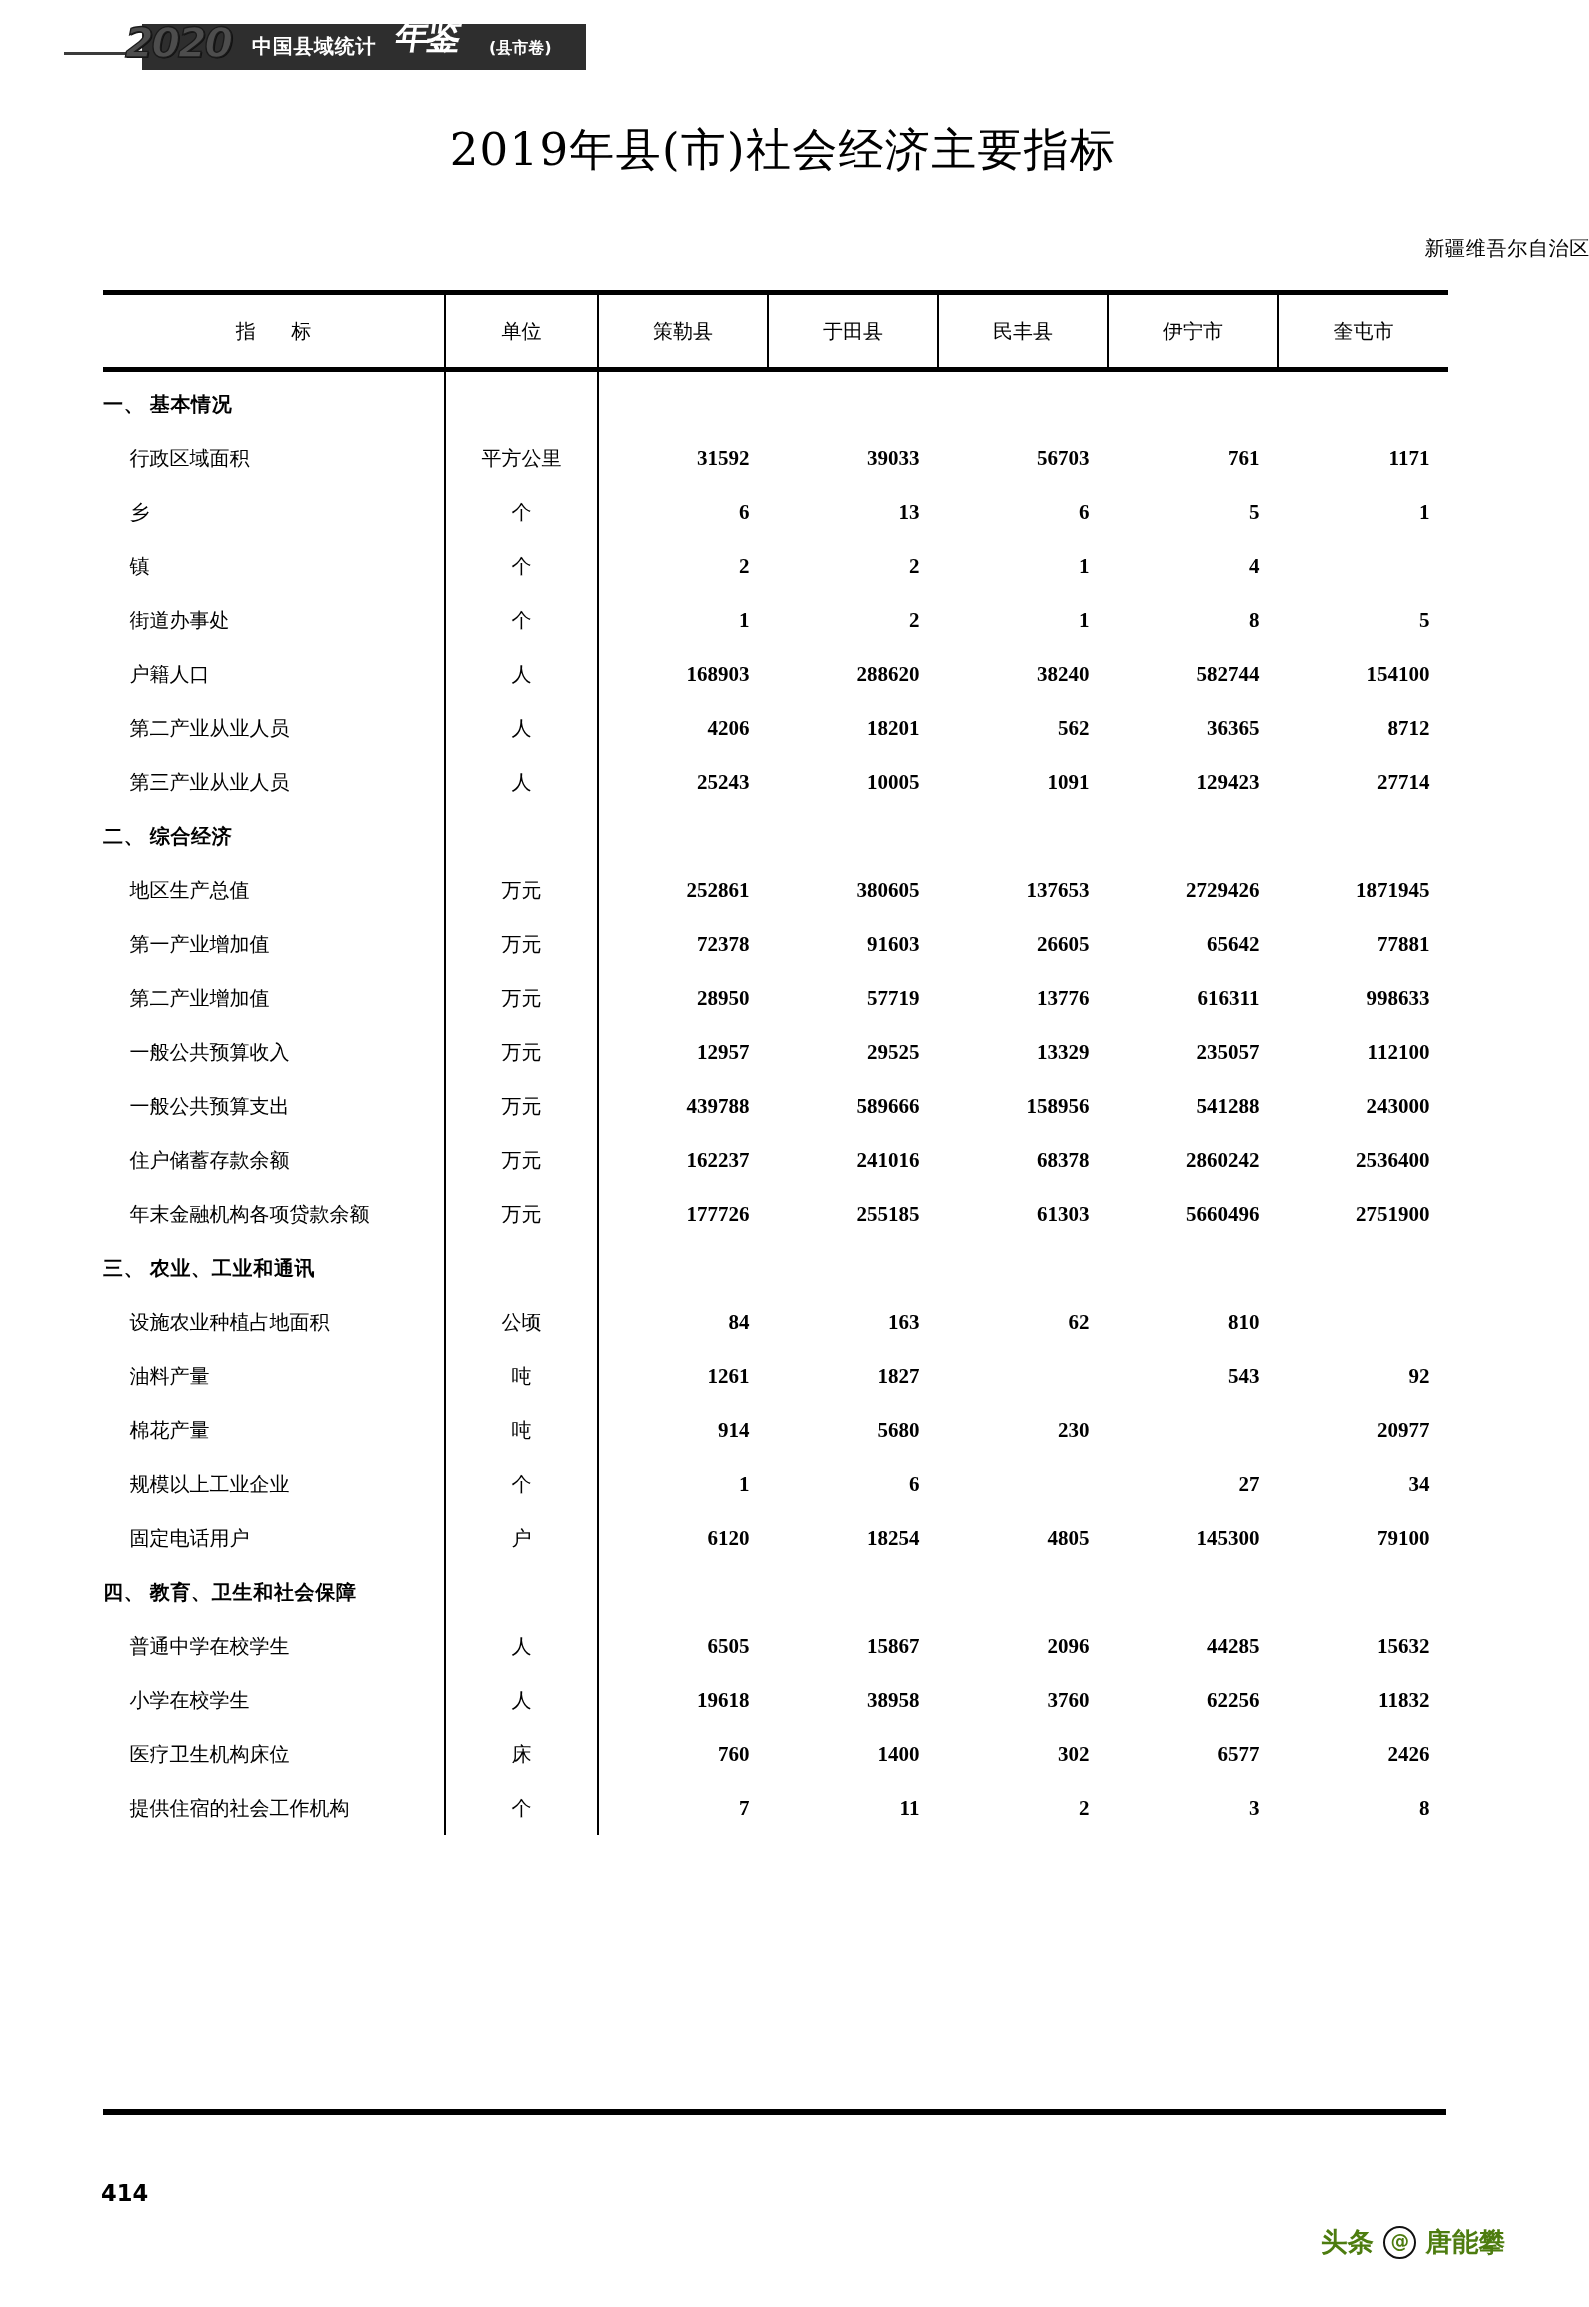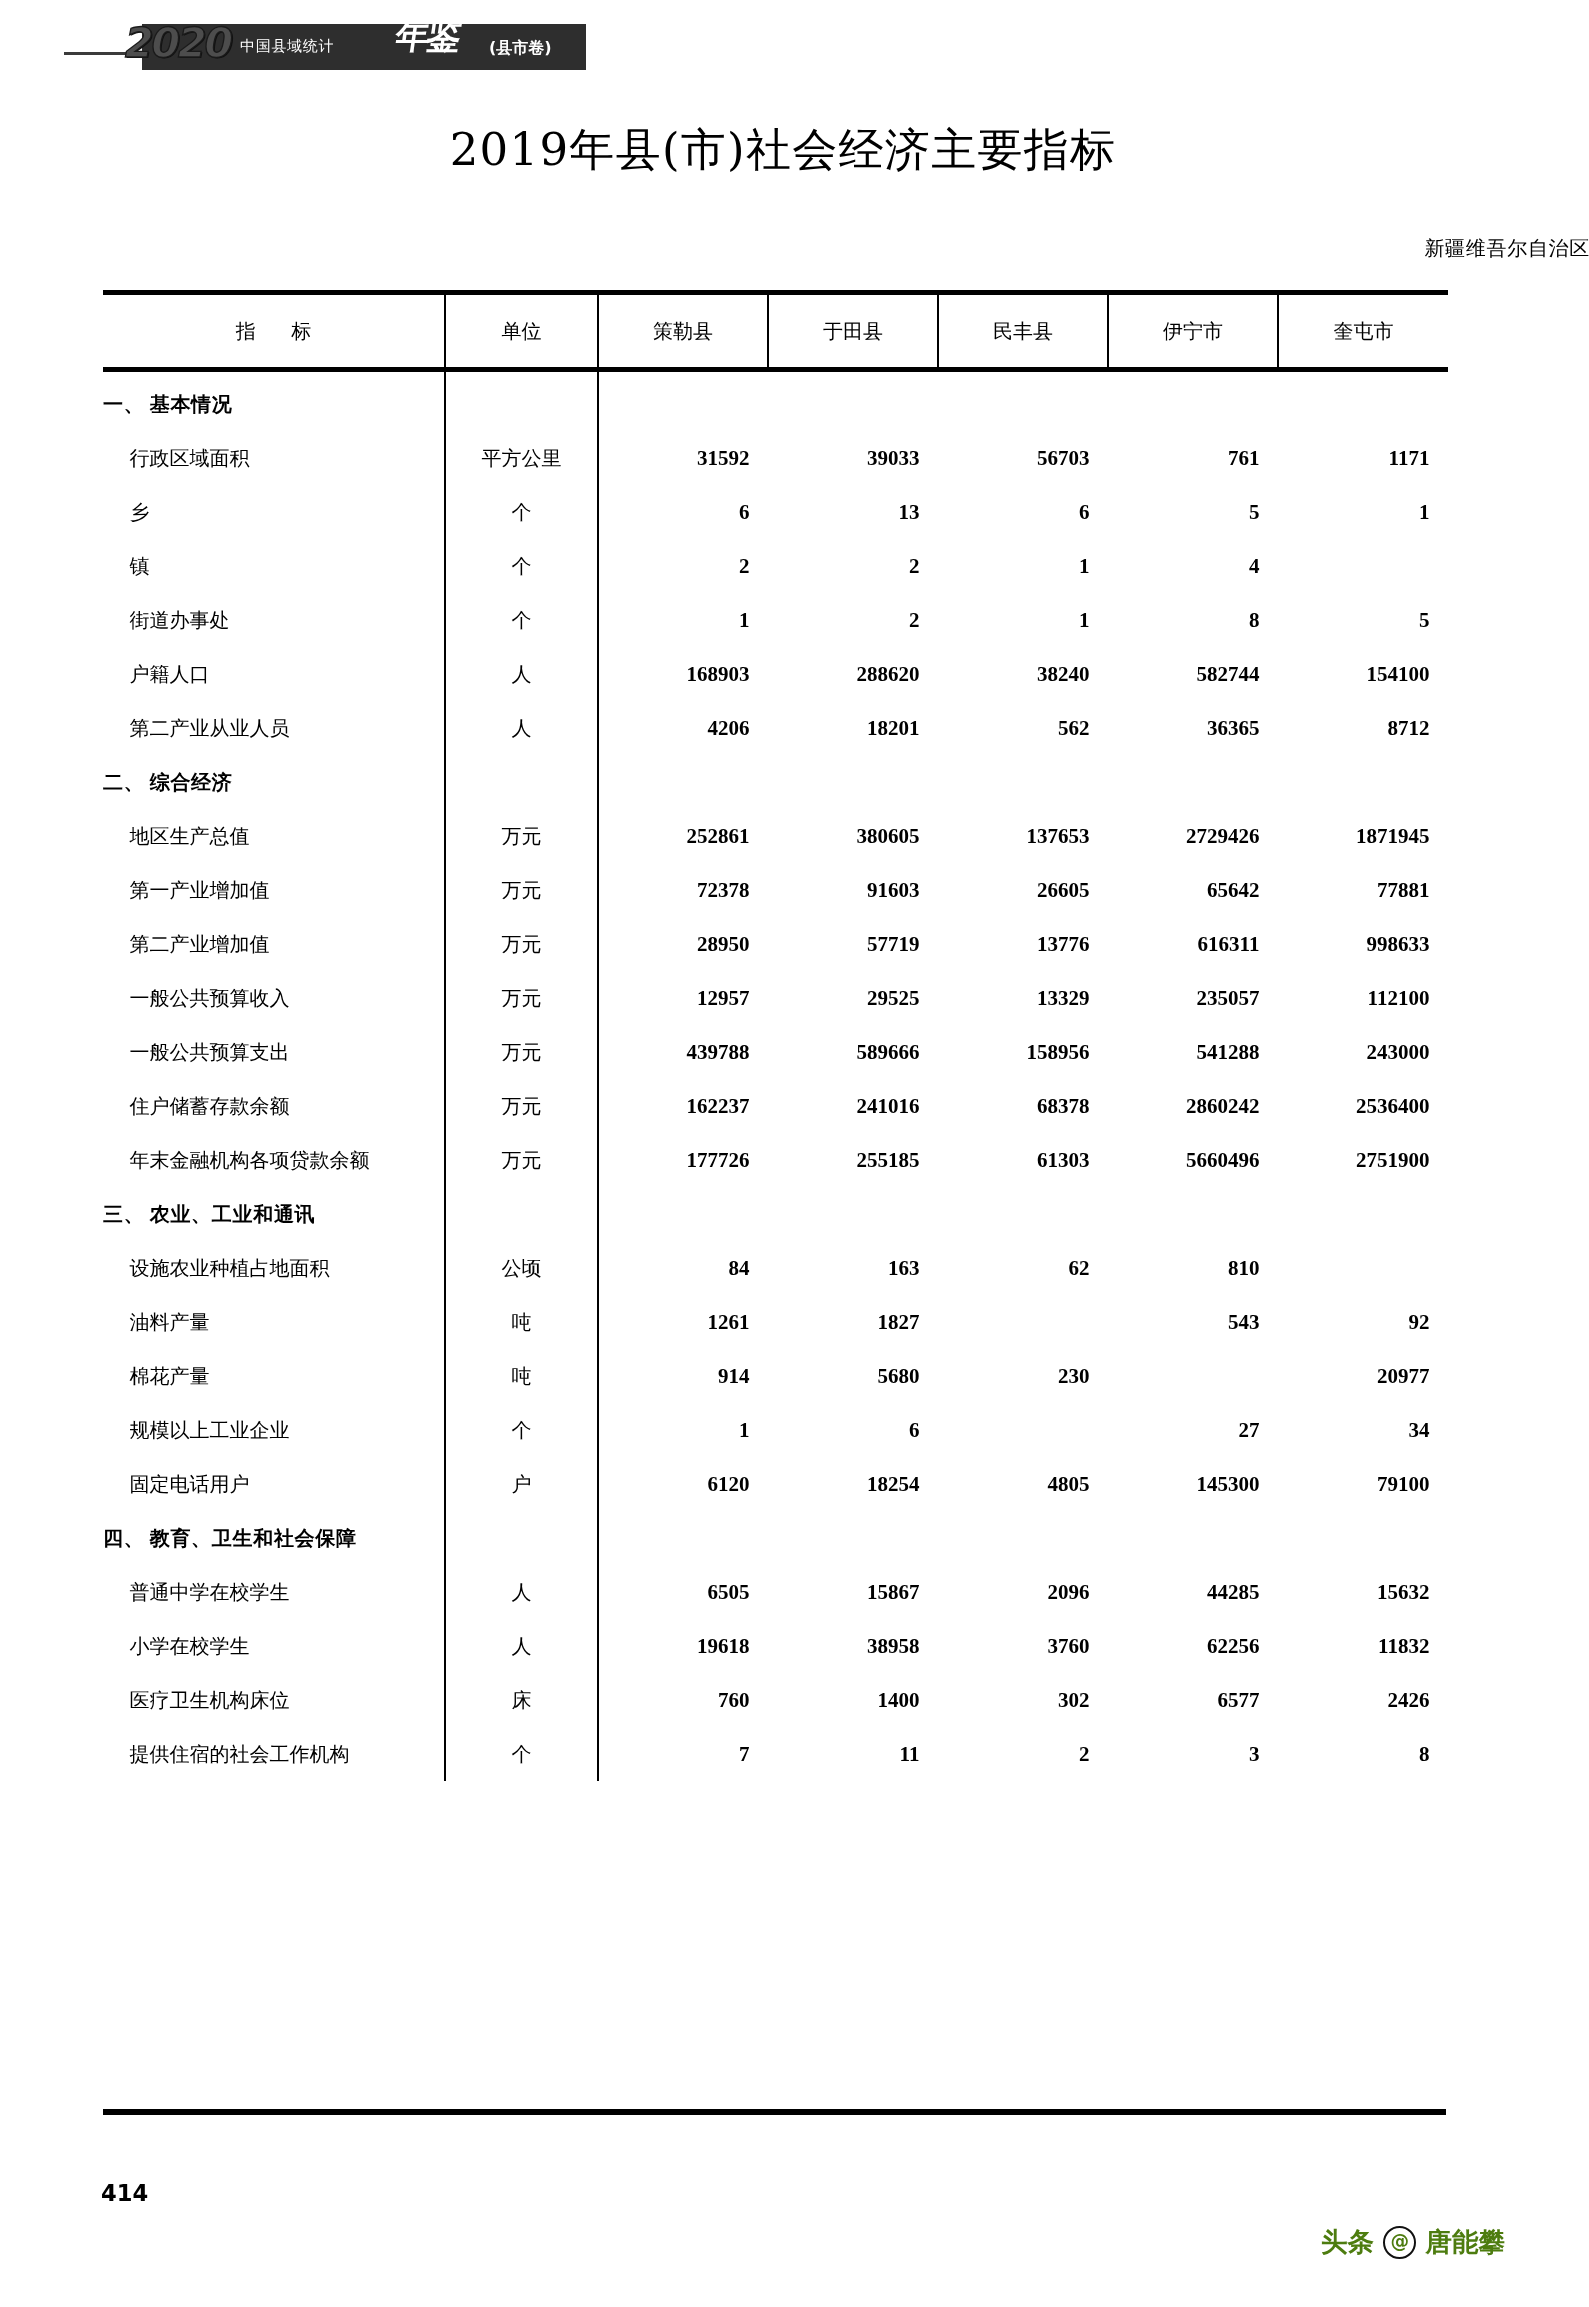--- a/index.html
+++ b/index.html
@@ -25,23 +25,23 @@
   .masthead .year {
     position:absolute; left:61px; top:1.3px;
     font-family:"DejaVu Sans","Liberation Sans",sans-serif;
     font-weight:bold; font-style:italic;
     font-size:41px; line-height:46px; letter-spacing:-2px;
     color:#4d4d4d;
     -webkit-text-stroke:1.3px #1a1a1a;
     text-shadow:1.3px 1.3px 0 #111;
   }
   .masthead .cn {
-    position:absolute; left:176px; top:13.3px;
-    font-family:"DejaVu Sans","Liberation Sans",sans-serif;
-    font-weight:normal; font-size:15px; line-height:29px;
+    position:absolute; left:188px; top:13.3px;
+    font-family:"DejaVu Sans","Liberation Sans",sans-serif;
+    font-weight:bold; font-size:20px; line-height:29px;
     color:#ffffff; letter-spacing:0.7px;
   }
   .masthead .brush {
     position:absolute; left:332px; top:-2.7px;
     font-family:"DejaVu Sans","Liberation Sans",sans-serif;
     font-weight:bold; font-size:34px; line-height:40px;
     color:#ffffff;
     transform:skewX(-8deg);
     letter-spacing:-2.7px;
   }
@@ -246,20 +246,29 @@
         </tr>
         <tr>
           <td class="ind">第二产业从业人员</td>
           <td class="unit">人</td>
           <td class="val">4206</td>
           <td class="val">18201</td>
           <td class="val">562</td>
           <td class="val">36365</td>
           <td class="val">8712</td>
         </tr>
+        <tr>
+          <td class="ind">第三产业从业人员</td>
+          <td class="unit">人</td>
+          <td class="val">25243</td>
+          <td class="val">10005</td>
+          <td class="val">1091</td>
+          <td class="val">129423</td>
+          <td class="val">27714</td>
+        </tr>
         <tr class="section">
           <td class="ind"><span class="sec-num">二、</span><span>综合经济</span></td>
           <td class="unit"></td>
           <td class="val"></td>
           <td class="val"></td>
           <td class="val"></td>
           <td class="val"></td>
           <td class="val"></td>
         </tr>
         <tr>

